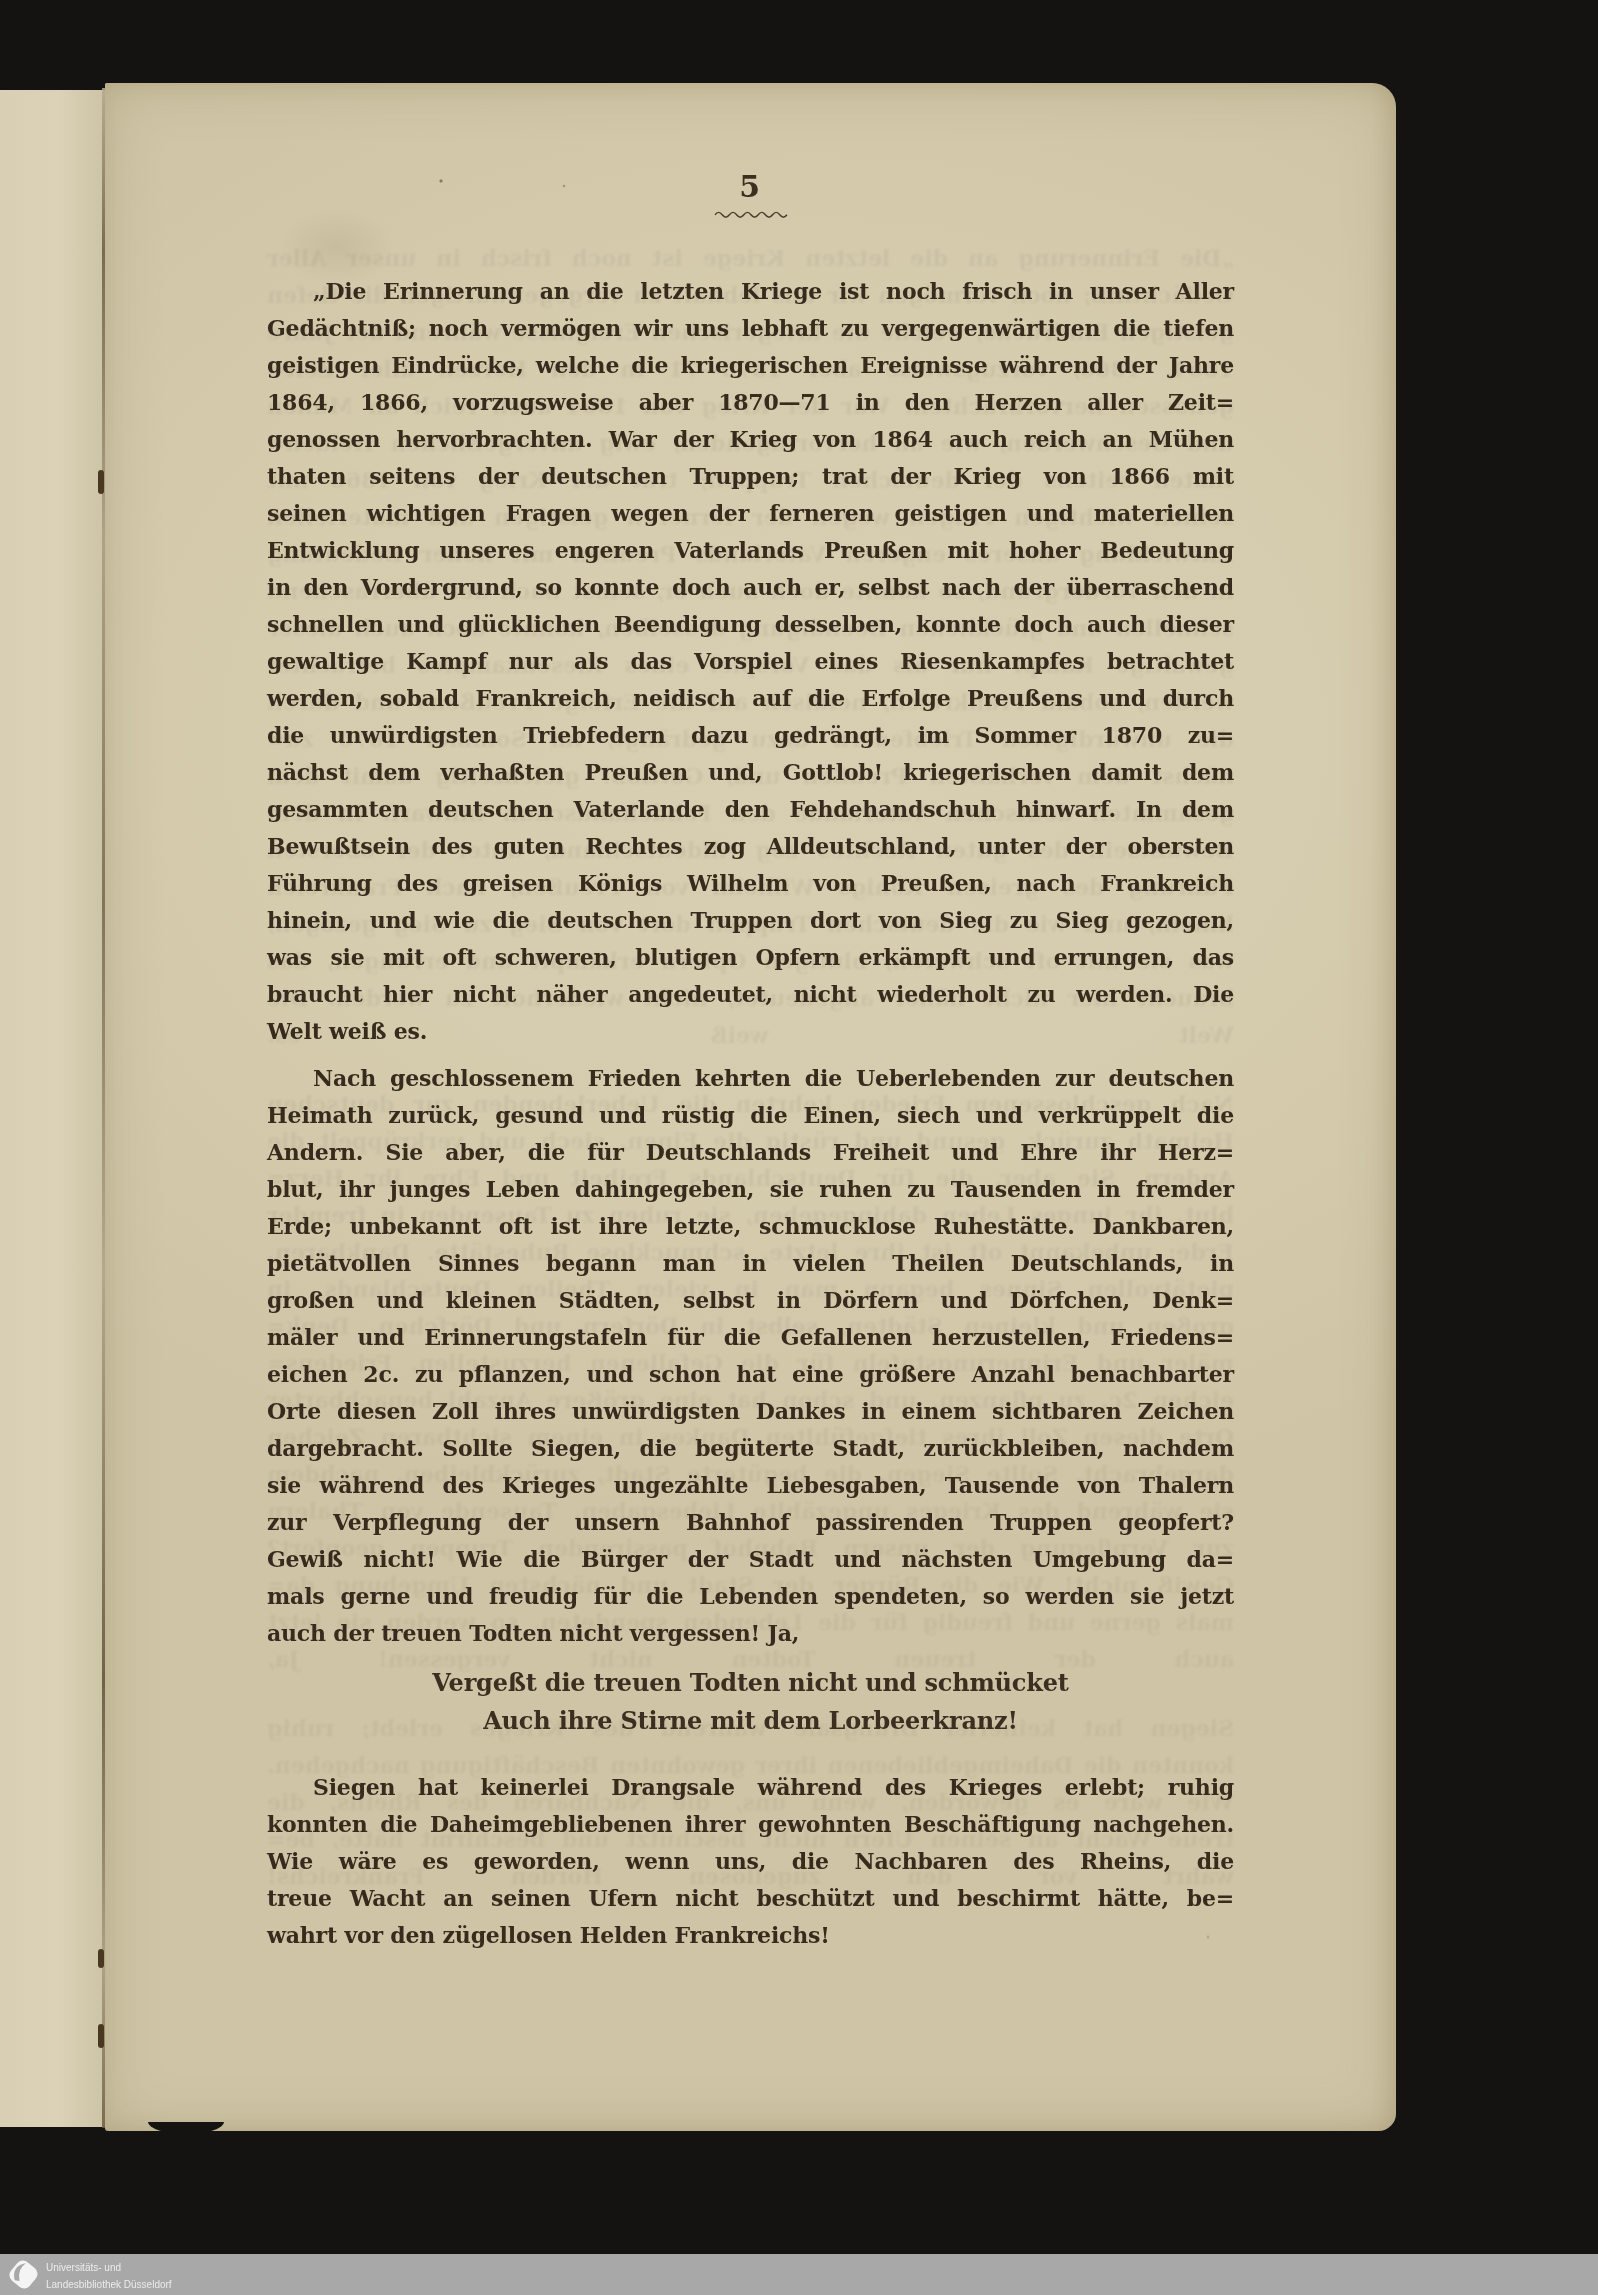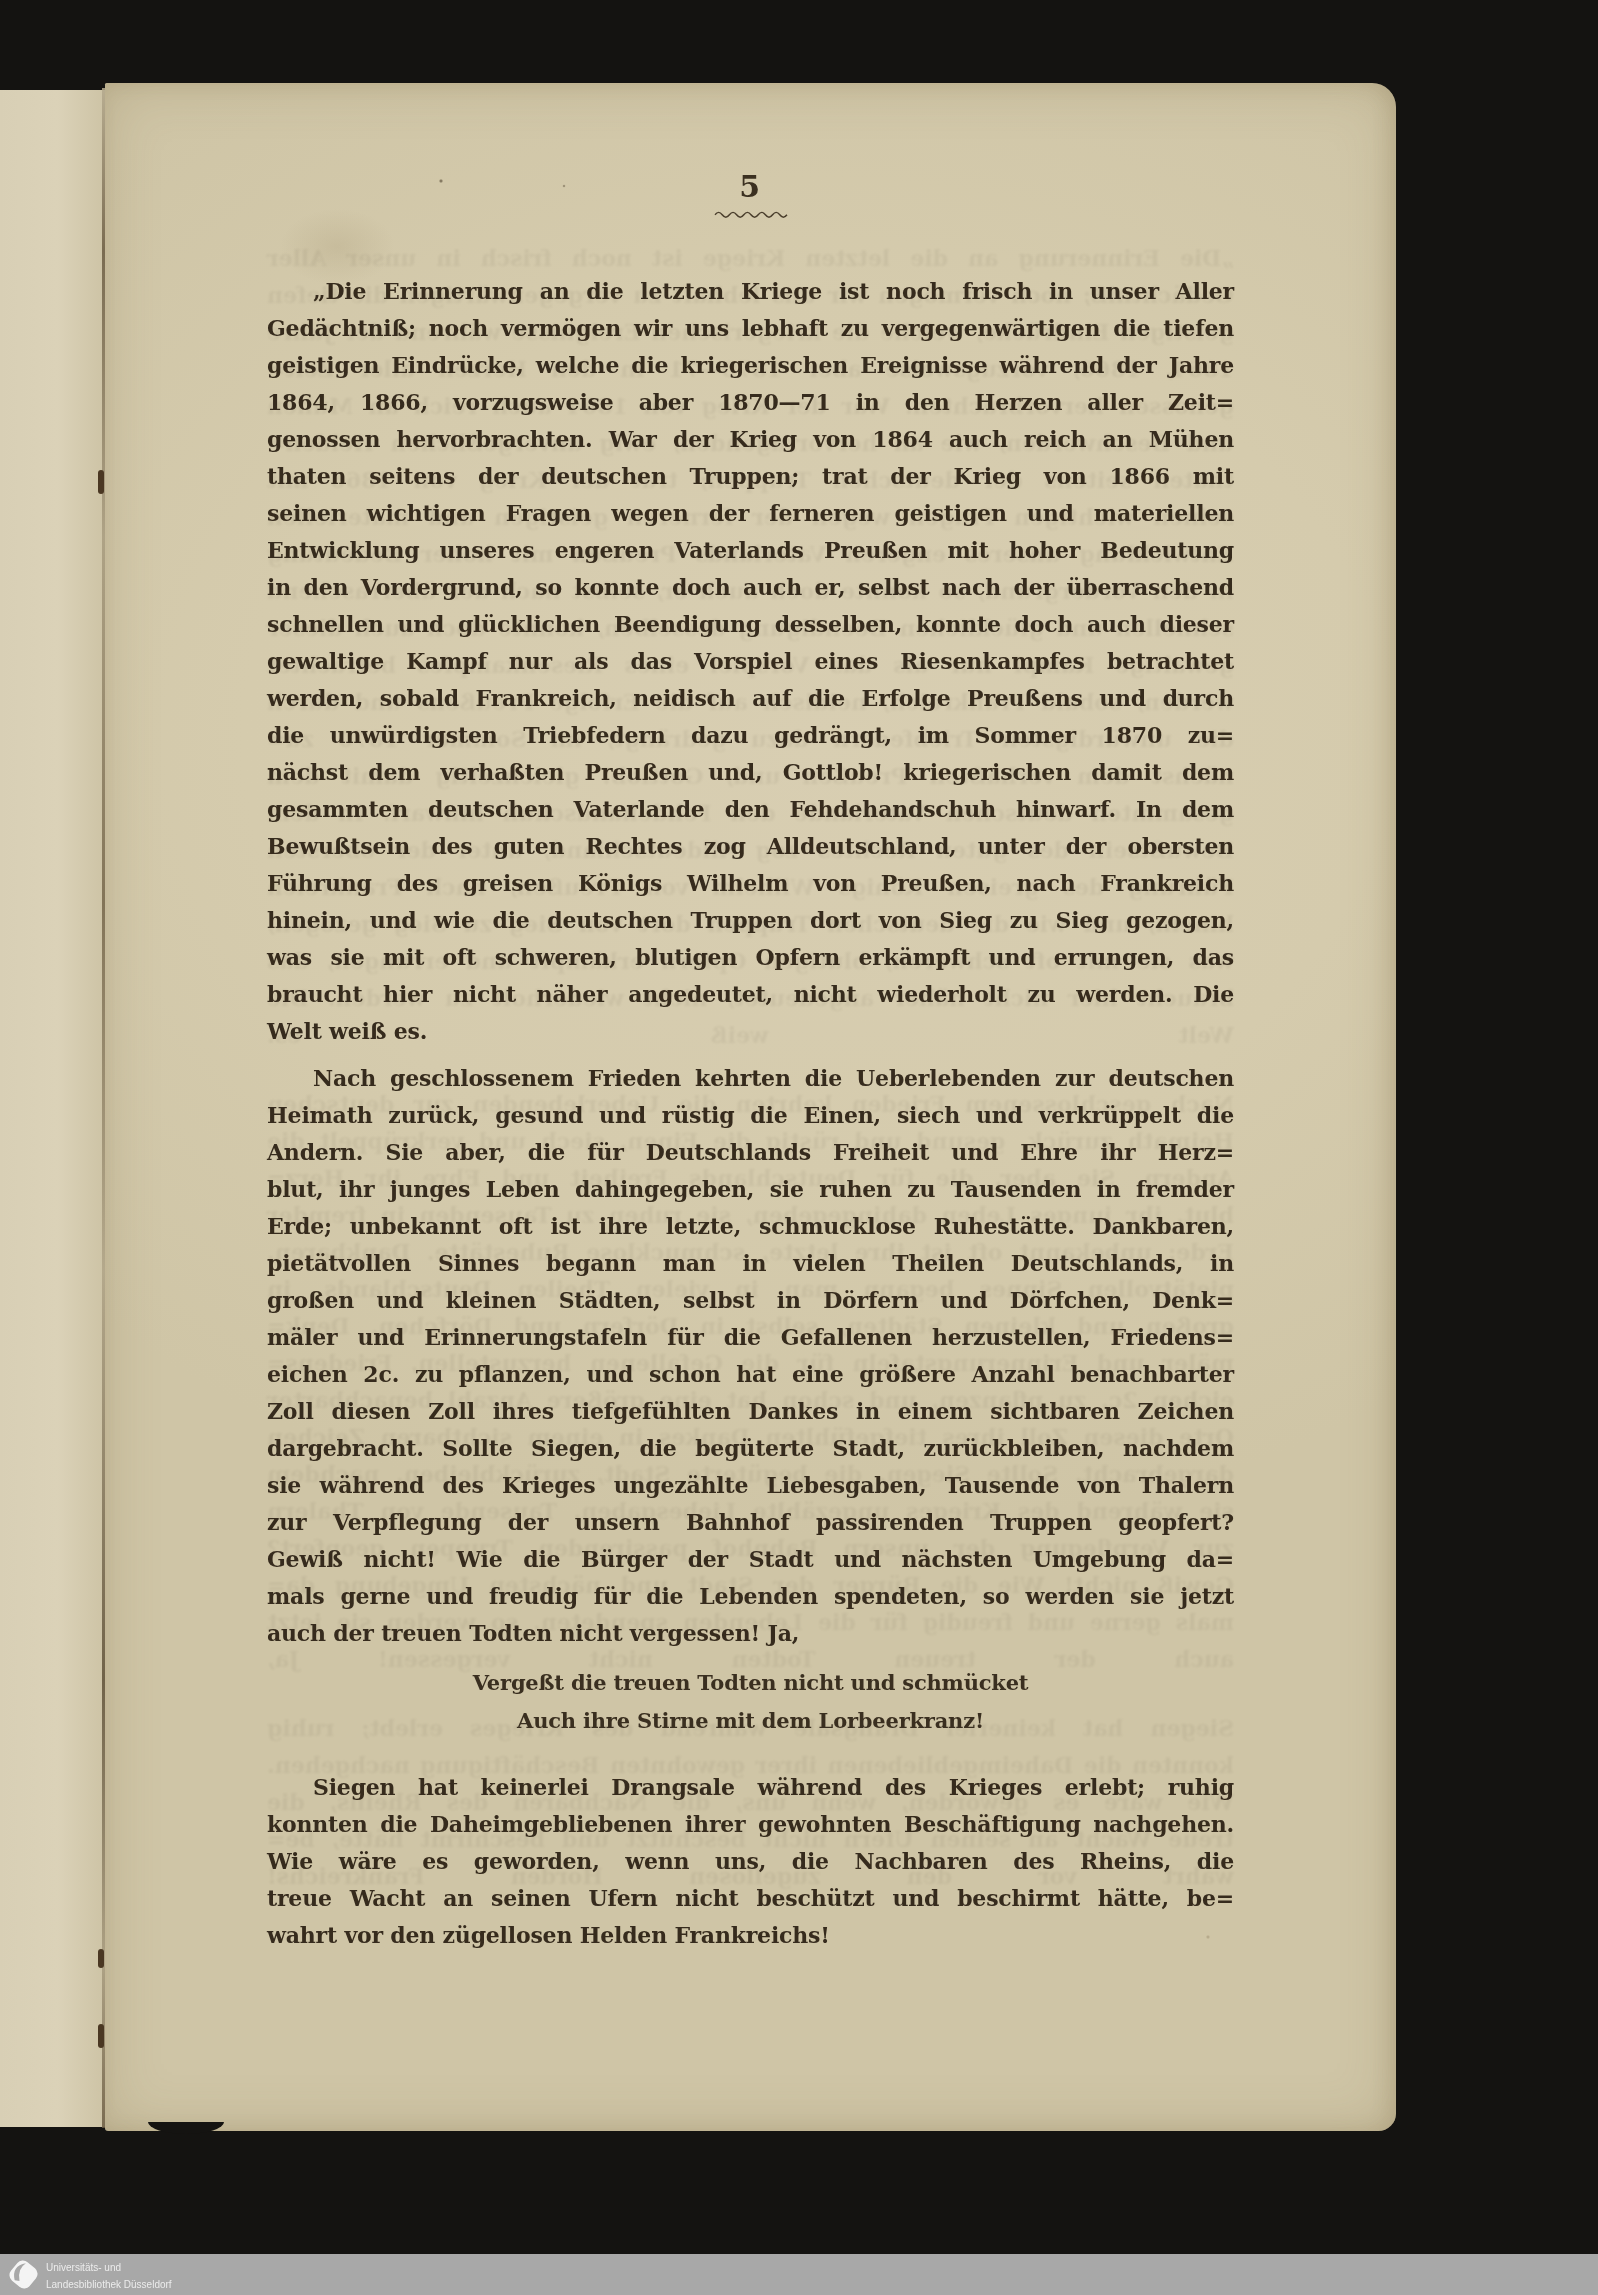--- a/index.html
+++ b/index.html
@@ -36,21 +36,21 @@
     font-family:"DejaVu Serif",serif;font-weight:bold;font-size:30px;color:#3b3020;letter-spacing:1.6px;}
   .wavy{position:absolute;left:267px;top:209px;width:967px;text-align:center;}
 
   .textblock{position:absolute;left:267px;top:273px;width:967px;
     font-family:"DejaVu Serif",serif;font-weight:bold;font-size:22px;letter-spacing:-0.2px;
     line-height:37px;color:#362b1d;}
   .para{margin:0 0 10.4px 0;}
   .para > div{text-align:justify;text-align-last:justify;white-space:normal;}
   .para > div.indent{padding-left:46px;}
   .para > div.ragged{text-align-last:left;}
-  .verse{margin:11.2px 0 29px 0;text-align:center;font-size:21px;line-height:38px;color:#3a2f20;}
+  .verse{margin:11.2px 0 29px 0;text-align:center;font-size:24px;line-height:38px;color:#3a2f20;}
   .verse > div{text-align:center;}
 
   
   .ghost{position:absolute;left:267px;top:240px;width:967px;
     font-family:"DejaVu Serif",serif;font-weight:bold;font-size:22px;line-height:37px;
     color:#2e2517;opacity:.06;transform:scaleX(-1);filter:blur(1.1px);pointer-events:none;}
   .ghost .para{margin-bottom:32px;}
 
   
   .footerbar{position:absolute;left:0;top:2254px;width:1599px;height:42px;background:#a8a8a8;}
@@ -160,21 +160,21 @@
     <div class="para">
         <div class="indent">Nach geschlossenem Frieden kehrten die Ueberlebenden zur deutschen</div>
         <div>Heimath zurück, gesund und rüstig die Einen, siech und verkrüppelt die</div>
         <div>Andern. Sie aber, die für Deutschlands Freiheit und Ehre ihr Herz=</div>
         <div>blut, ihr junges Leben dahingegeben, sie ruhen zu Tausenden in fremder</div>
         <div>Erde; unbekannt oft ist ihre letzte, schmucklose Ruhestätte. Dankbaren,</div>
         <div>pietätvollen Sinnes begann man in vielen Theilen Deutschlands, in</div>
         <div>großen und kleinen Städten, selbst in Dörfern und Dörfchen, Denk=</div>
         <div>mäler und Erinnerungstafeln für die Gefallenen herzustellen, Friedens=</div>
         <div>eichen 2c. zu pflanzen, und schon hat eine größere Anzahl benachbarter</div>
-        <div>Zoll diesen Zoll ihres tiefgefühlten Dankes in einem sichtbaren Zeichen</div>
+        <div>Orte diesen Zoll ihres unwürdigsten Dankes in einem sichtbaren Zeichen</div>
         <div>dargebracht. Sollte Siegen, die begüterte Stadt, zurückbleiben, nachdem</div>
         <div>sie während des Krieges ungezählte Liebesgaben, Tausende von Thalern</div>
         <div>zur Verpflegung der unsern Bahnhof passirenden Truppen geopfert?</div>
         <div>Gewiß nicht! Wie die Bürger der Stadt und nächsten Umgebung da=</div>
         <div>mals gerne und freudig für die Lebenden spendeten, so werden sie jetzt</div>
         <div class="ragged">auch der treuen Todten nicht vergessen! Ja,</div>
       </div>
     <div class="verse">
         <div>Vergeßt die treuen Todten nicht und schmücket</div>
         <div>Auch ihre Stirne mit dem Lorbeerkranz!</div>

